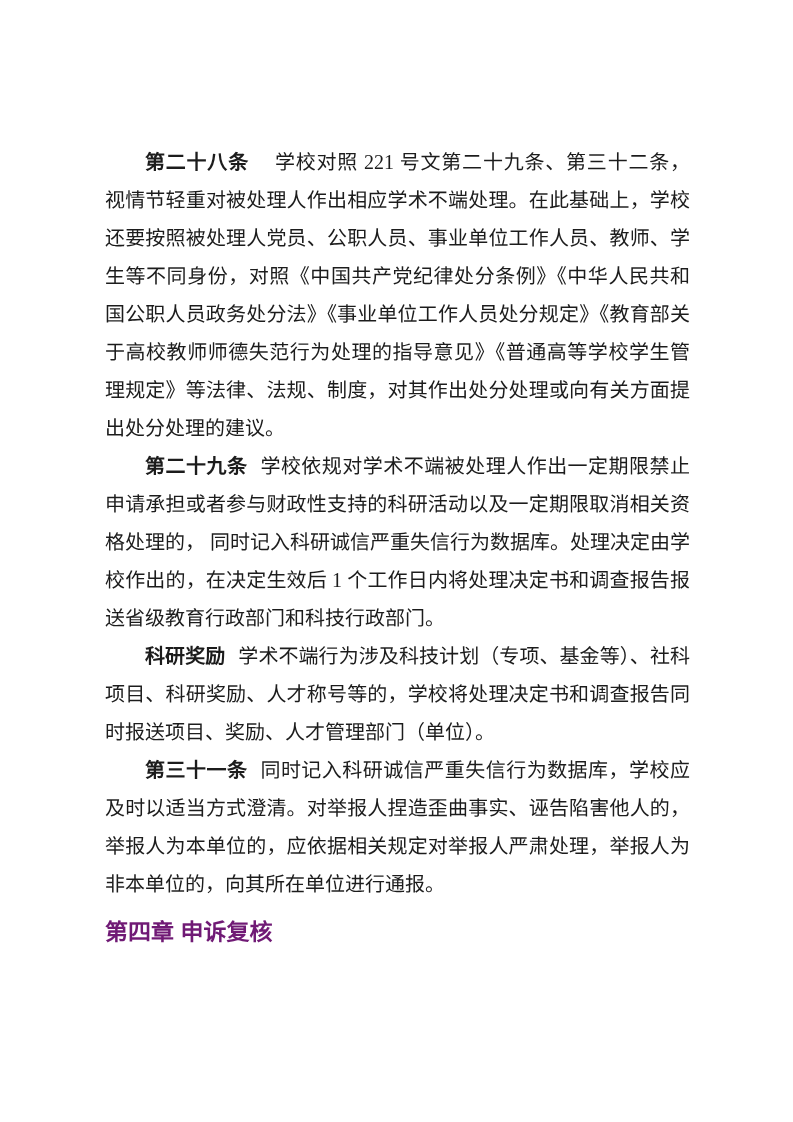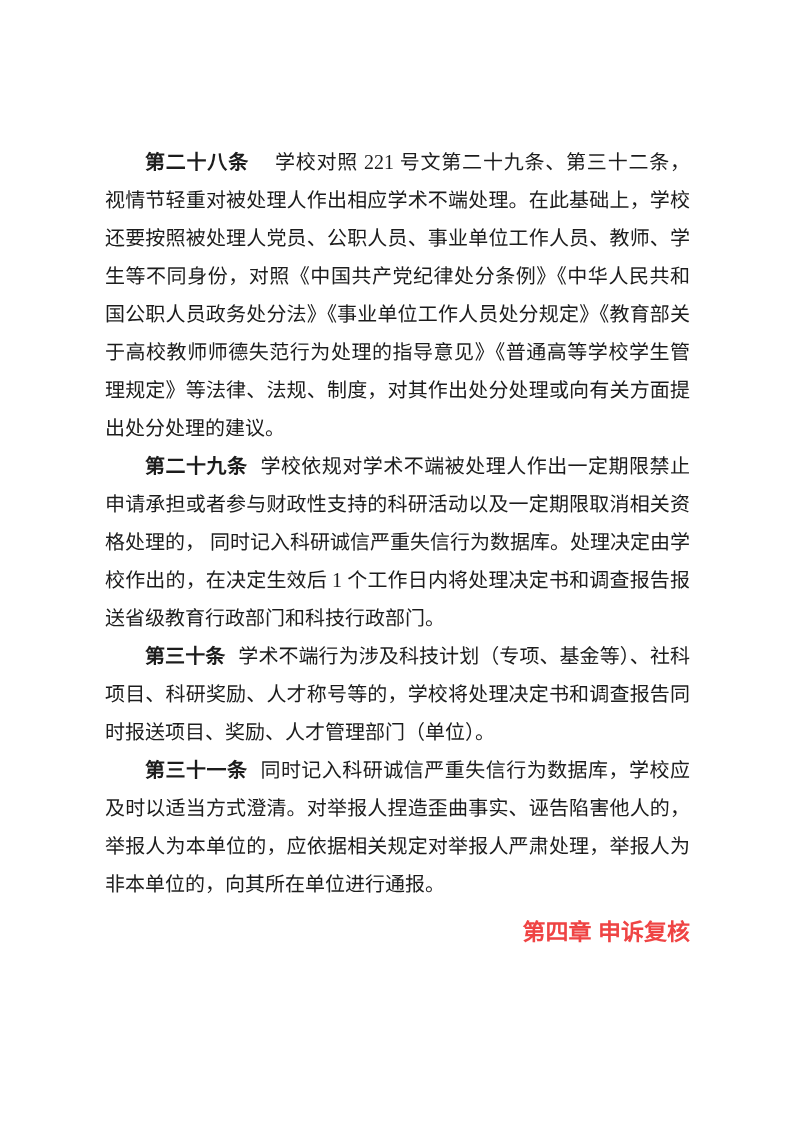--- a/index.html
+++ b/index.html
@@ -35,37 +35,37 @@
     margin-right: 0.65em;
   }
   .term-wide {
     margin-right: 1.3em;
   }
   h2.chapter {
     font-family: "Liberation Sans", "DejaVu Sans", sans-serif;
     font-weight: bold;
     font-size: 23px;
     line-height: 38px;
-    color: #ef4444;
-    text-align: right;
+    color: #701a75;
+    text-align: left;
     text-indent: 0;
     margin: 10px 0 10px 0;
   }
 </style>
 </head>
 <body>
 
 <div class="page">
   <div class="content">
 
     <p class="para"><span class="term term-wide">第二十八条</span><span>学校对照 221 号文第二十九条、第三十二条，视情节轻重对被处理人作出相应学术不端处理。在此基础上，学校还要按照被处理人党员、公职人员、事业单位工作人员、教师、学生等不同身份，对照《中国共产党纪律处分条例》《中华人民共和国公职人员政务处分法》《事业单位工作人员处分规定》《教育部关于高校教师师德失范行为处理的指导意见》《普通高等学校学生管理规定》等法律、法规、制度，对其作出处分处理或向有关方面提出处分处理的建议。</span></p>
 
     <p class="para"><span class="term">第二十九条</span><span>学校依规对学术不端被处理人作出一定期限禁止申请承担或者参与财政性支持的科研活动以及一定期限取消相关资格处理的， 同时记入科研诚信严重失信行为数据库。处理决定由学校作出的，在决定生效后 1 个工作日内将处理决定书和调查报告报送省级教育行政部门和科技行政部门。</span></p>
 
-    <p class="para"><span class="term">第三十条</span><span>学术不端行为涉及科技计划（专项、基金等）、社科项目、科研奖励、人才称号等的，学校将处理决定书和调查报告同时报送项目、奖励、人才管理部门（单位）。</span></p>
+    <p class="para"><span class="term">科研奖励</span><span>学术不端行为涉及科技计划（专项、基金等）、社科项目、科研奖励、人才称号等的，学校将处理决定书和调查报告同时报送项目、奖励、人才管理部门（单位）。</span></p>
 
     <p class="para"><span class="term">第三十一条</span><span>同时记入科研诚信严重失信行为数据库，学校应及时以适当方式澄清。对举报人捏造歪曲事实、诬告陷害他人的，举报人为本单位的，应依据相关规定对举报人严肃处理，举报人为非本单位的，向其所在单位进行通报。</span></p>
 
     <h2 class="chapter">第四章 申诉复核</h2>
 
 
   </div>
 </div>
 
 </body></html>

